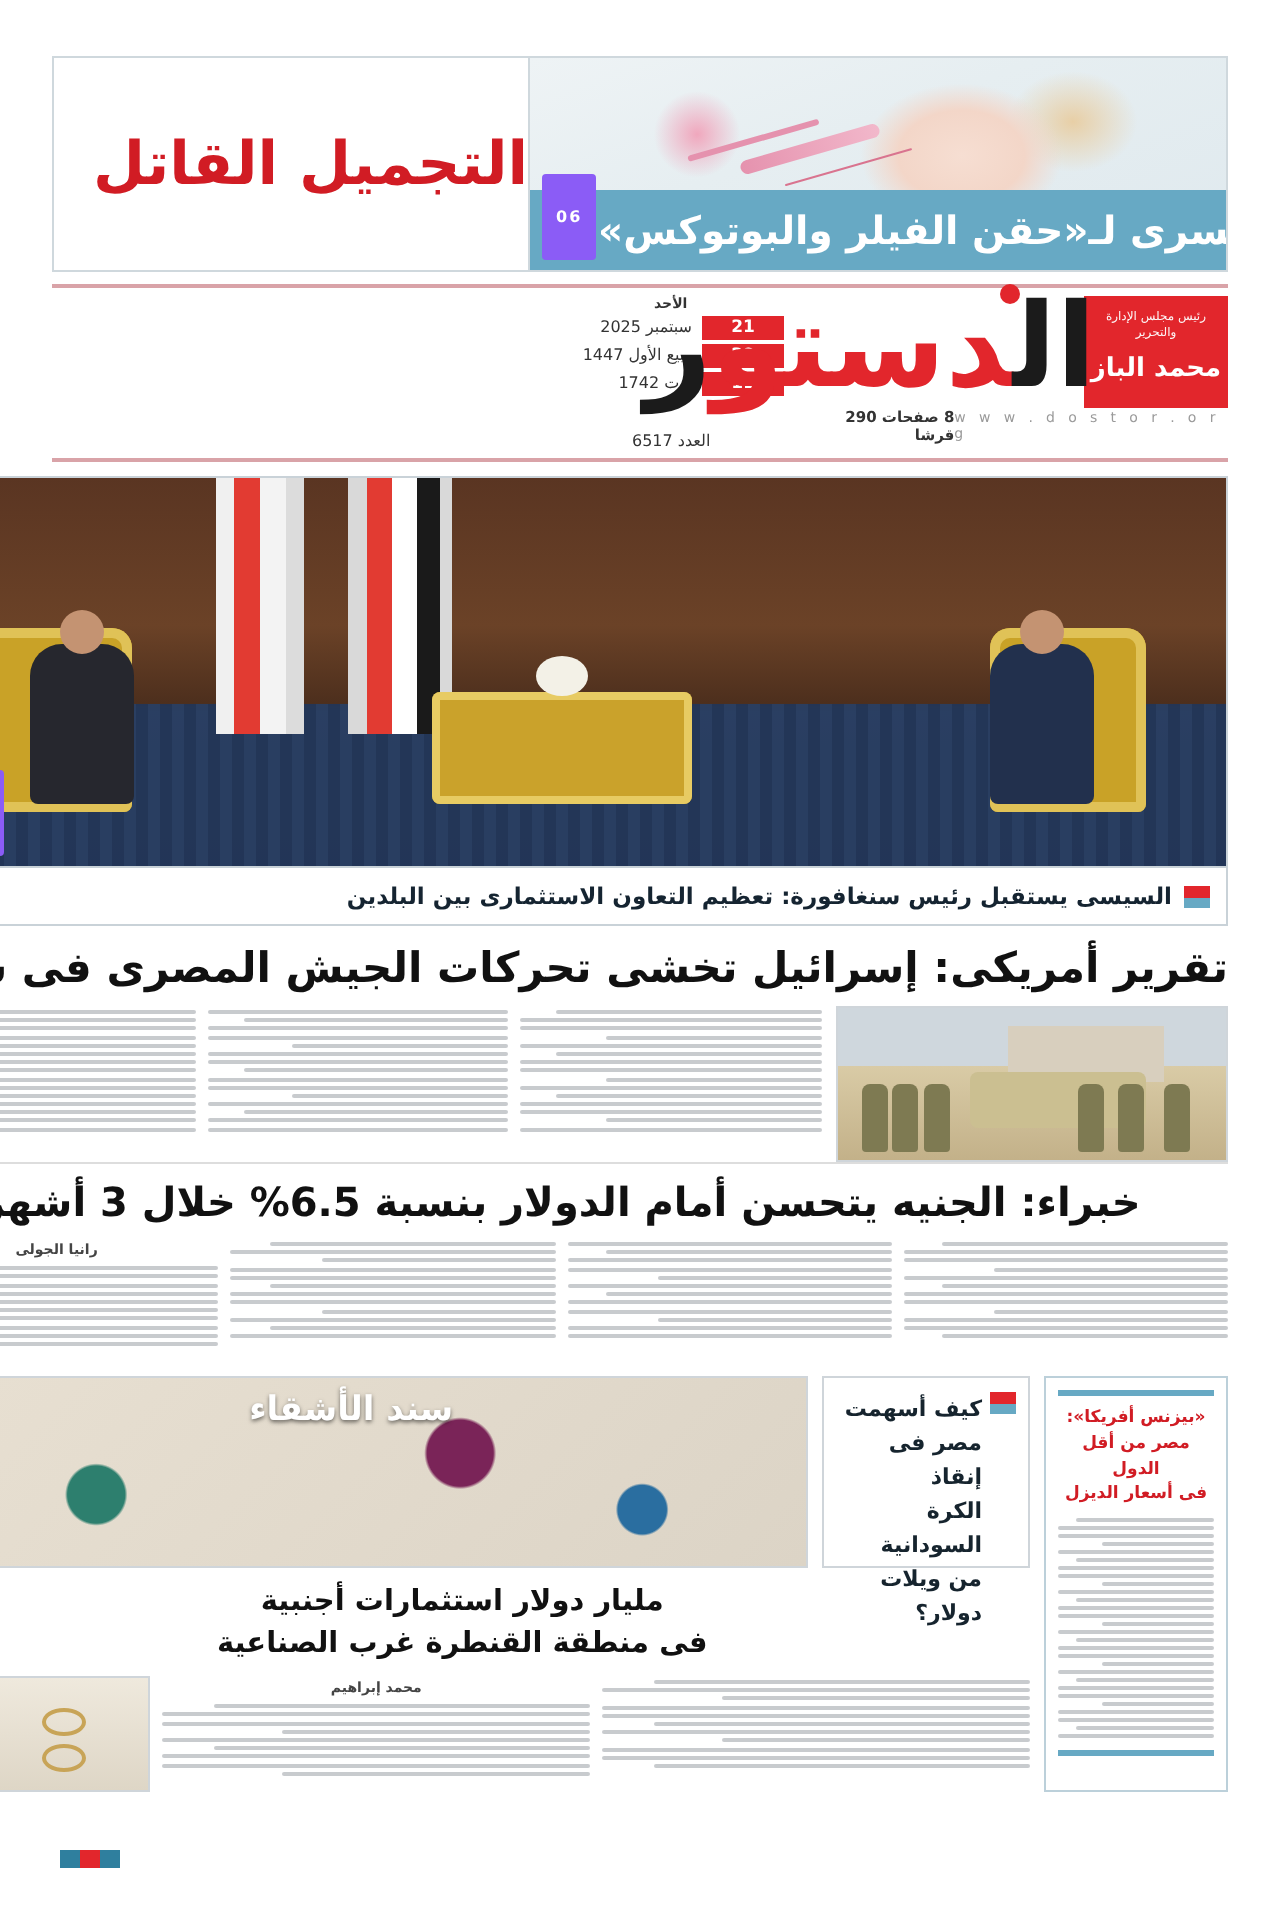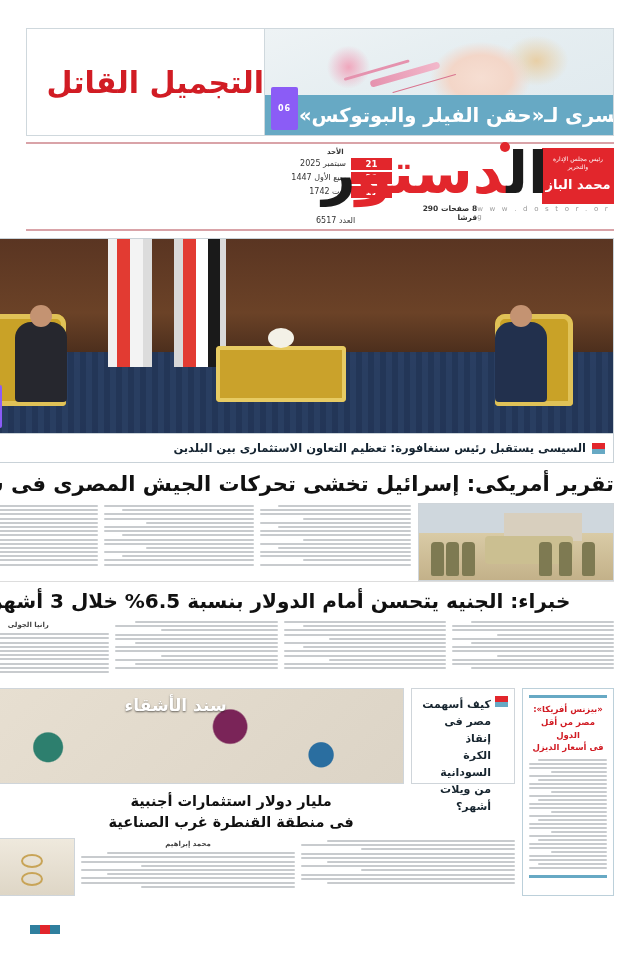--- a/index.html
+++ b/index.html
@@ -608,21 +608,21 @@
 
         <div class="lmid">
 
           <div class="sport-row">
             <div class="sport-box">
               <span class="sq"></span>
               <div class="stext">
                 <div>كيف أسهمت</div>
                 <div>مصر فى إنقاذ</div>
                 <div>الكرة السودانية</div>
-                <div>من ويلات أشهر؟</div>
+                <div>من ويلات دولار؟</div>
               </div>
             </div>
             <div class="sport-photo">
               <div class="ttl">سند الأشقاء</div>
 
             </div>
           </div>
 
           <div class="econ-head">
             <div>مليار دولار استثمارات أجنبية</div>

